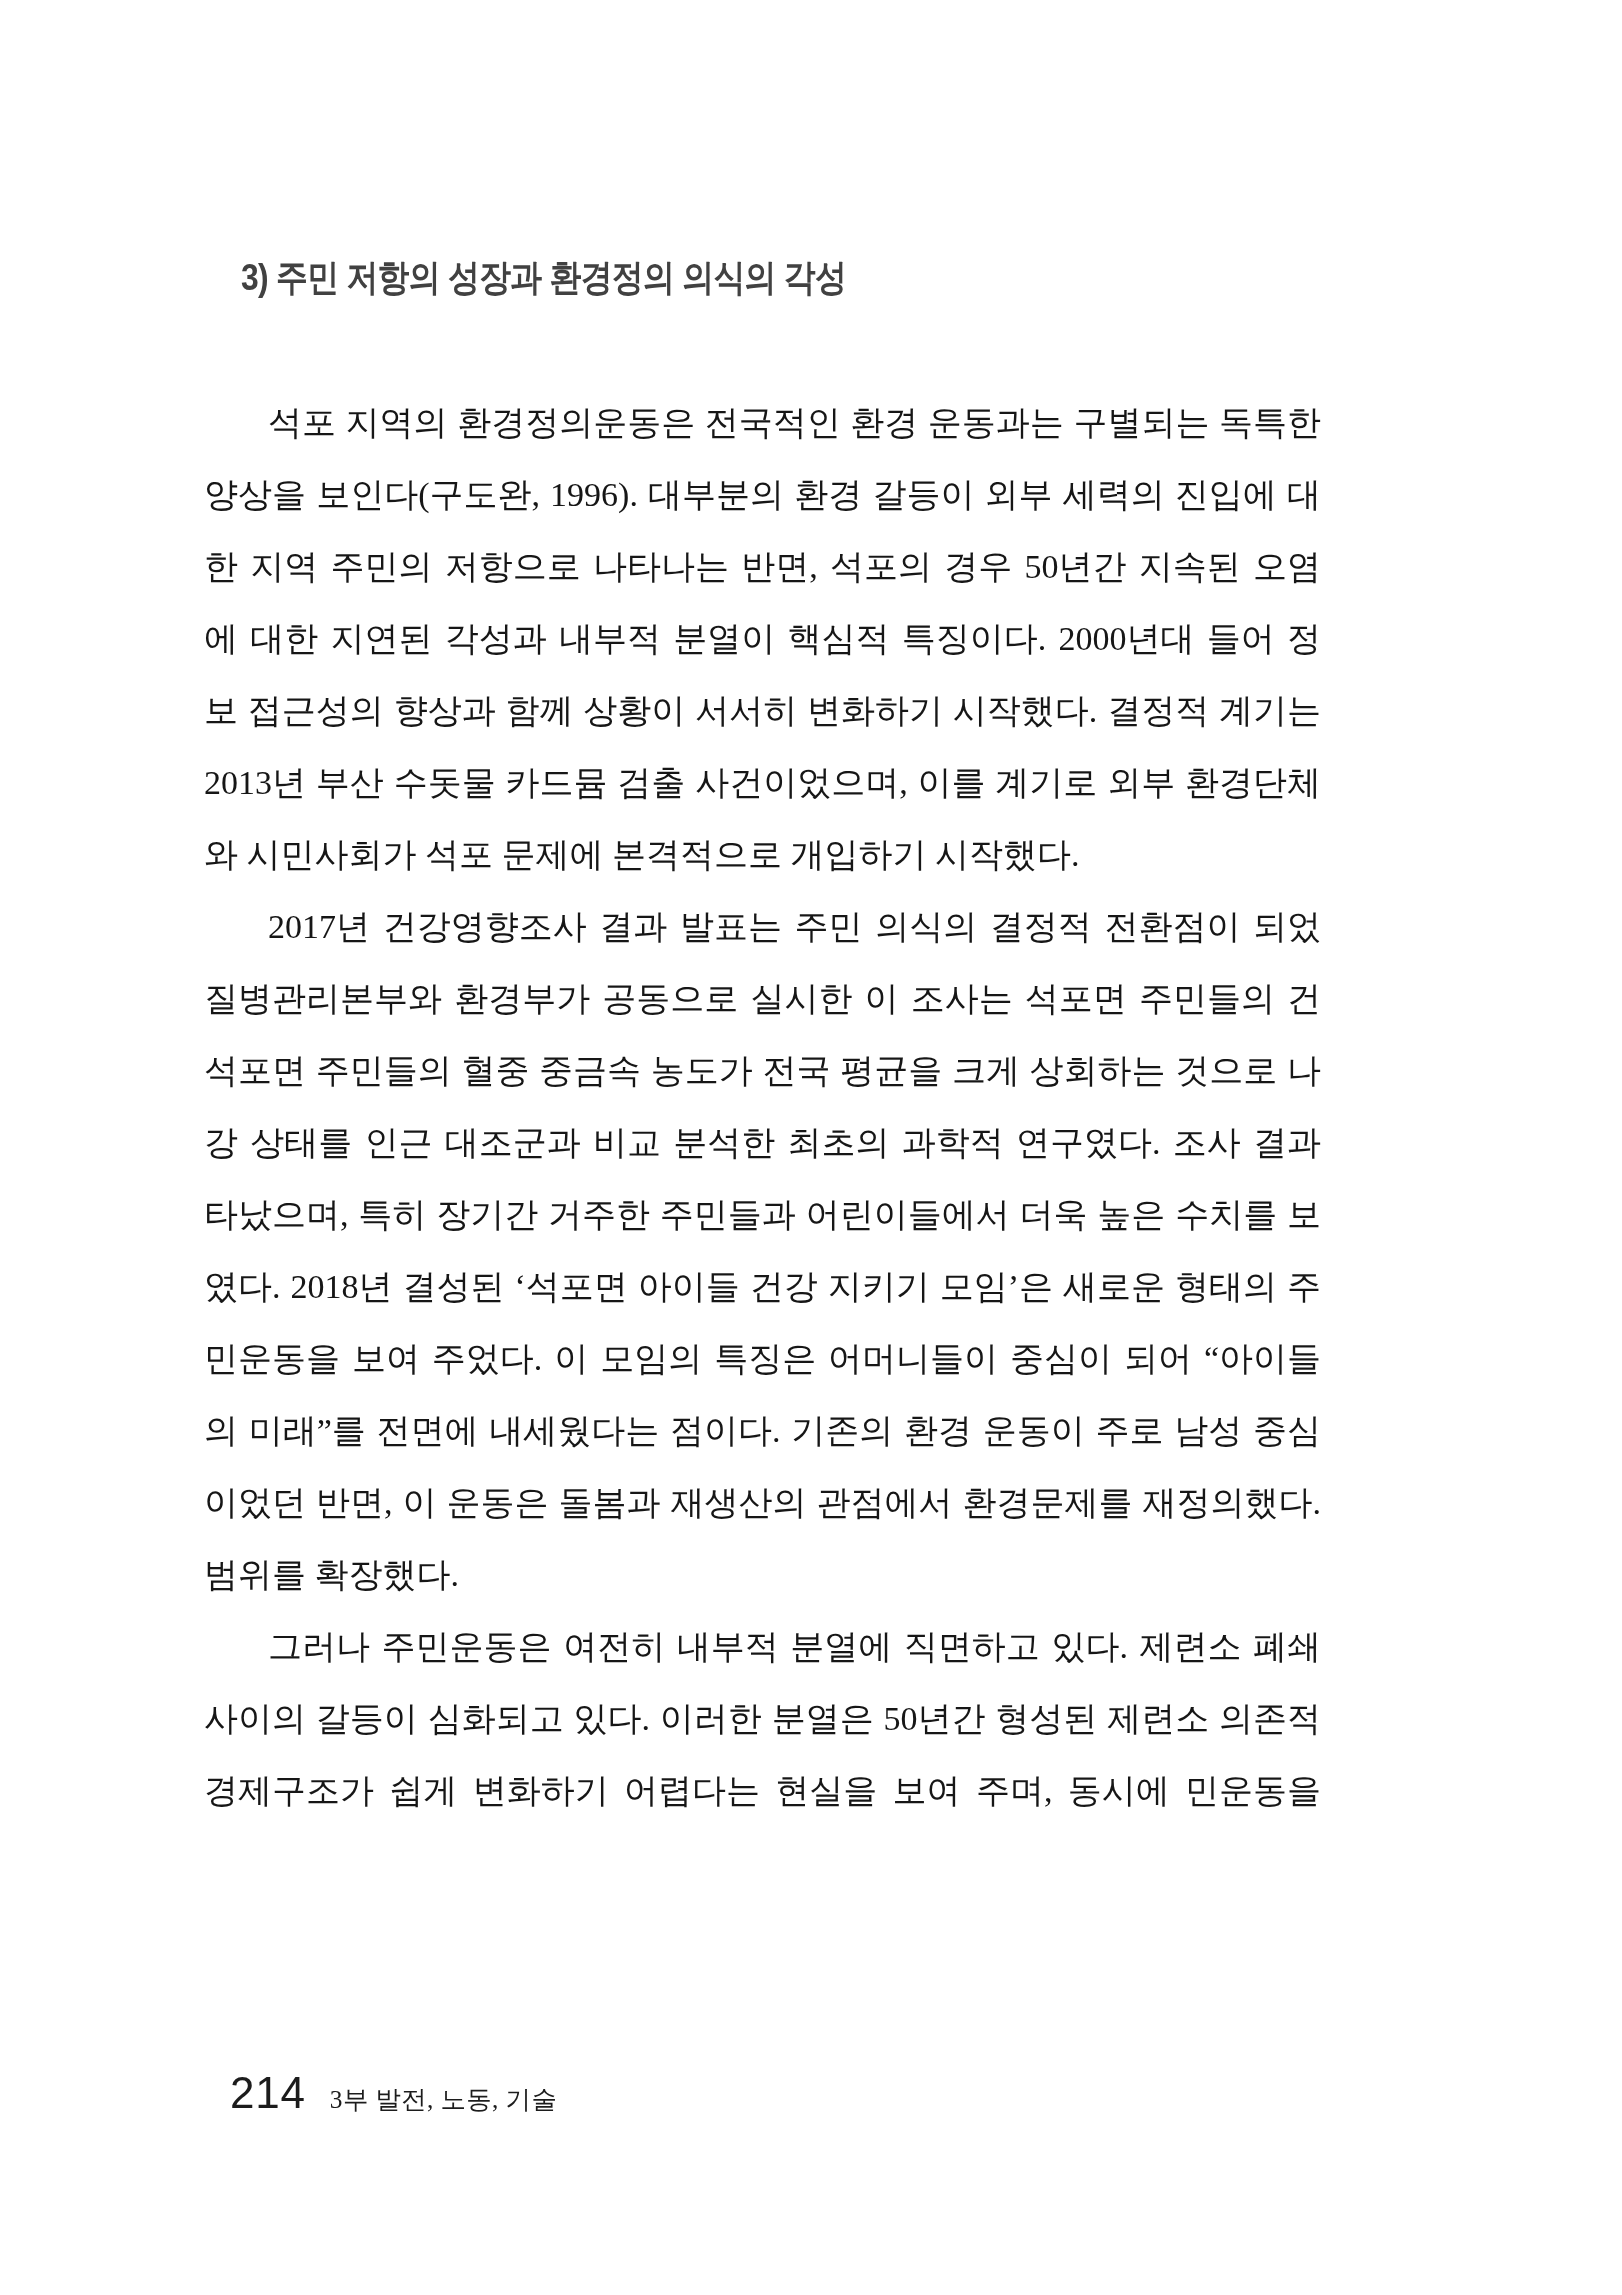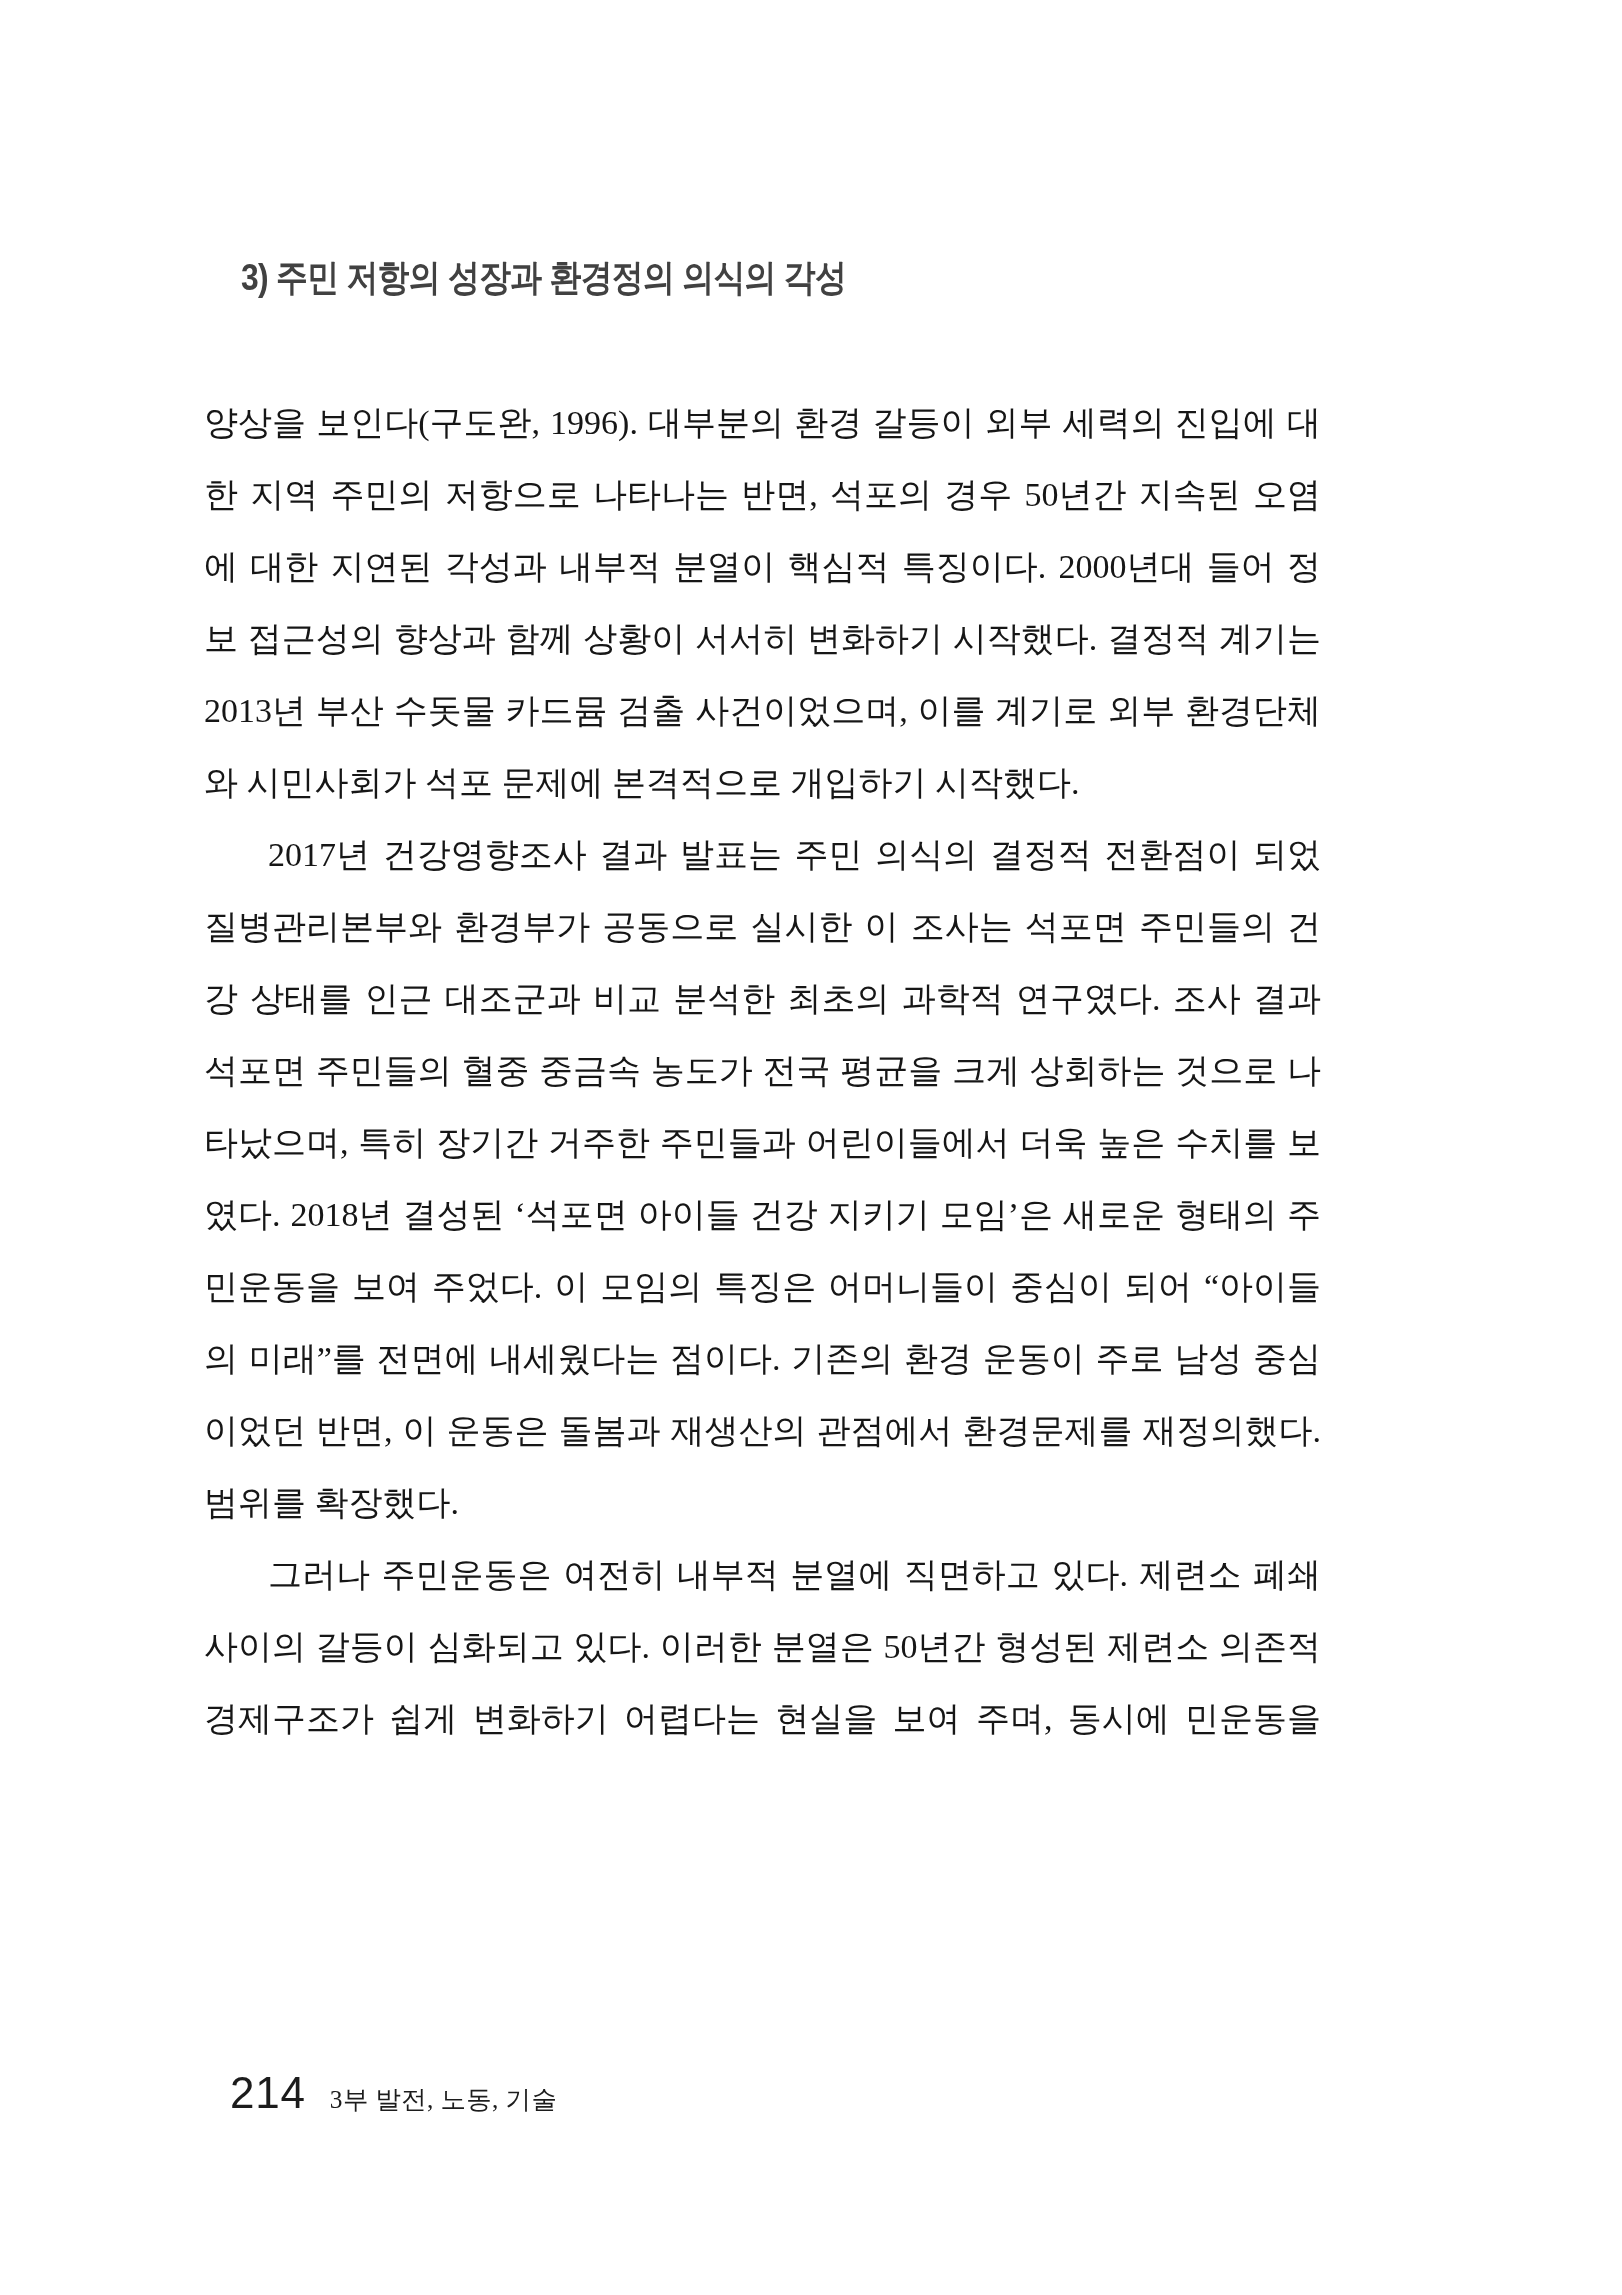--- a/index.html
+++ b/index.html
@@ -65,31 +65,32 @@
   }
 </style>
 </head>
 <body>
 
 <div class="page">
 
   <h2 class="heading">3) 주민 저항의 성장과 환경정의 의식의 각성</h2>
 
   <div class="body-block">
+    <div class="line first">석포 지역의 환경정의운동은 전국적인 환경 운동과는 구별되는 독특한</div>
     <div class="line">양상을 보인다(구도완, 1996). 대부분의 환경 갈등이 외부 세력의 진입에 대</div>
     <div class="line">한 지역 주민의 저항으로 나타나는 반면, 석포의 경우 50년간 지속된 오염</div>
     <div class="line">에 대한 지연된 각성과 내부적 분열이 핵심적 특징이다. 2000년대 들어 정</div>
     <div class="line">보 접근성의 향상과 함께 상황이 서서히 변화하기 시작했다. 결정적 계기는</div>
     <div class="line">2013년 부산 수돗물 카드뮴 검출 사건이었으며, 이를 계기로 외부 환경단체</div>
     <div class="line para-end">와 시민사회가 석포 문제에 본격적으로 개입하기 시작했다.</div>
 
     <div class="line first">2017년 건강영향조사 결과 발표는 주민 의식의 결정적 전환점이 되었다.</div>
     <div class="line">질병관리본부와 환경부가 공동으로 실시한 이 조사는 석포면 주민들의 건</div>
+    <div class="line">석포면 주민들의 혈중 중금속 농도가 전국 평균을 크게 상회하는 것으로 나</div>
     <div class="line">강 상태를 인근 대조군과 비교 분석한 최초의 과학적 연구였다. 조사 결과</div>
-    <div class="line">석포면 주민들의 혈중 중금속 농도가 전국 평균을 크게 상회하는 것으로 나</div>
     <div class="line">타났으며, 특히 장기간 거주한 주민들과 어린이들에서 더욱 높은 수치를 보</div>
     <div class="line">였다. 2018년 결성된 ‘석포면 아이들 건강 지키기 모임’은 새로운 형태의 주</div>
     <div class="line">민운동을 보여 주었다. 이 모임의 특징은 어머니들이 중심이 되어 “아이들</div>
     <div class="line">의 미래”를 전면에 내세웠다는 점이다. 기존의 환경 운동이 주로 남성 중심</div>
     <div class="line">이었던 반면, 이 운동은 돌봄과 재생산의 관점에서 환경문제를 재정의했다.</div>
     <div class="line para-end">범위를 확장했다.</div>
 
     <div class="line first">그러나 주민운동은 여전히 내부적 분열에 직면하고 있다. 제련소 폐쇄를</div>
     <div class="line">사이의 갈등이 심화되고 있다. 이러한 분열은 50년간 형성된 제련소 의존적</div>
     <div class="line">경제구조가 쉽게 변화하기 어렵다는 현실을 보여 주며, 동시에 민운동을</div>

